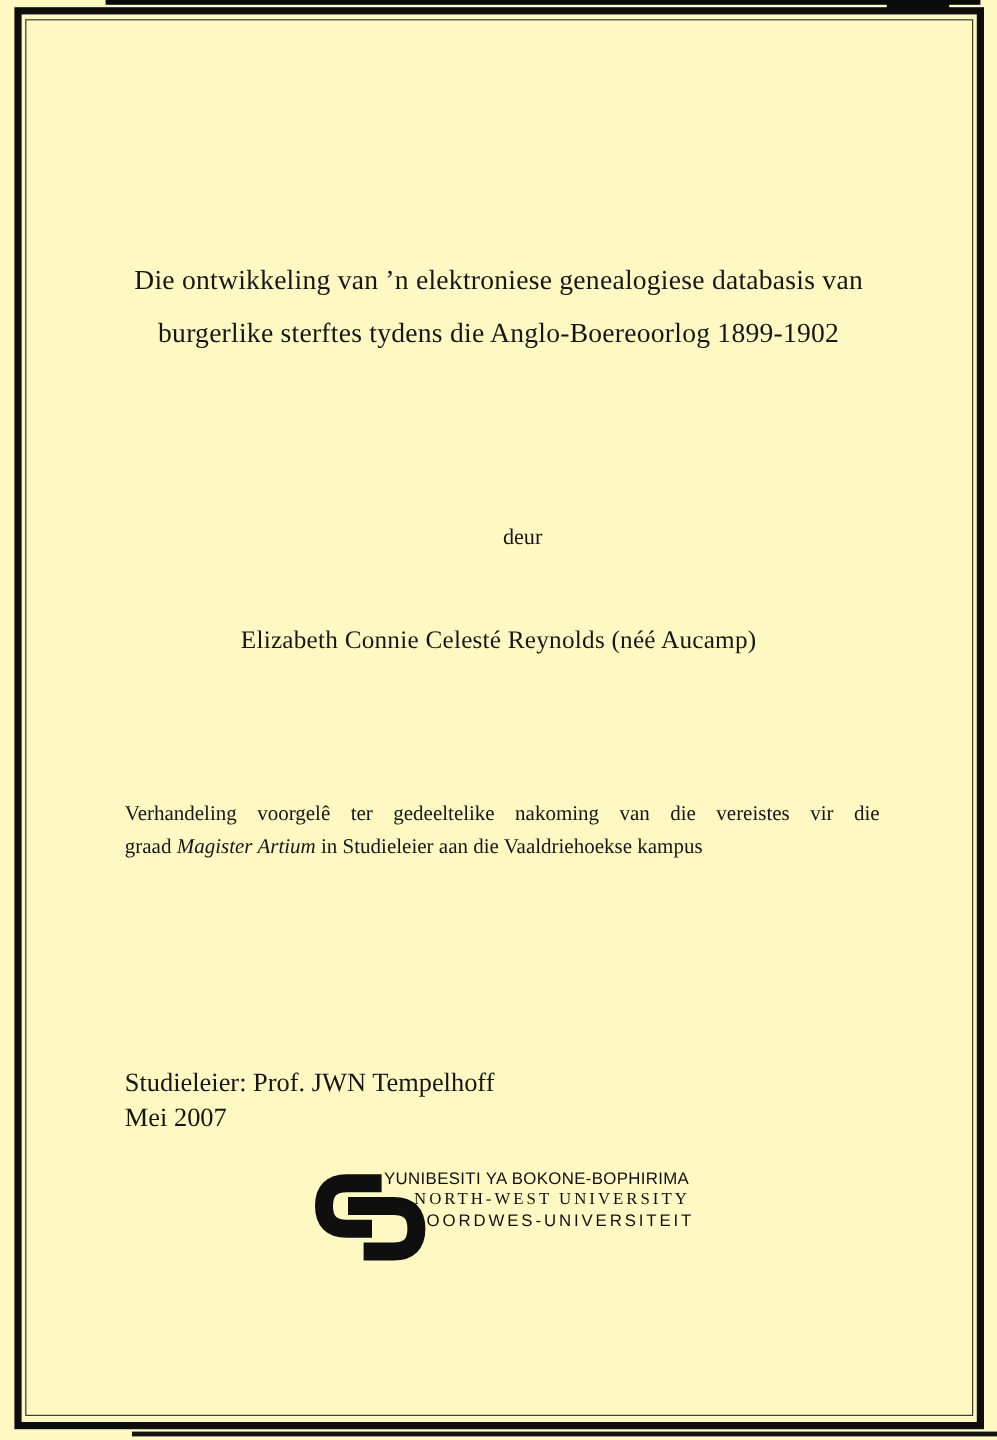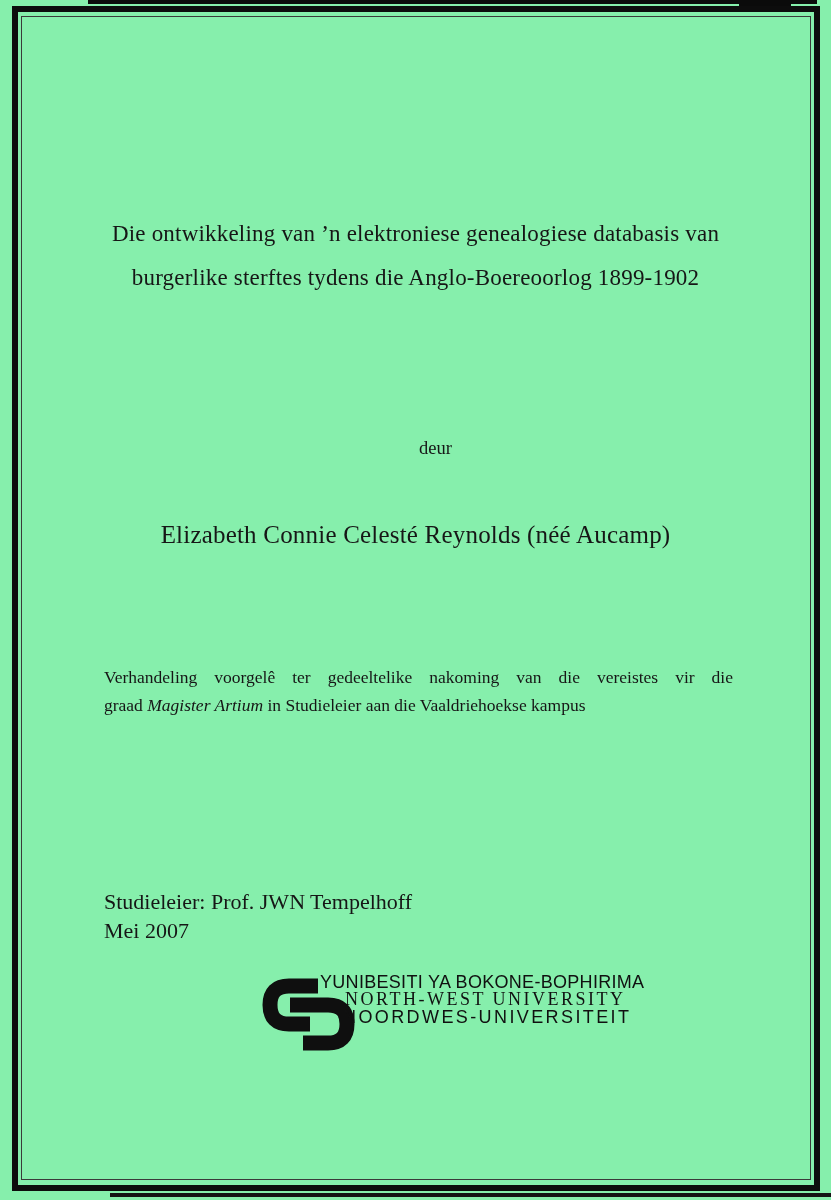--- a/index.html
+++ b/index.html
@@ -1,20 +1,20 @@
 <!DOCTYPE html>
 <html><head>
 <meta charset="utf-8">
 <style>
   html,body { margin:0; padding:0; background:#ffffff; }
   .page {
     position:relative;
     width:831px; height:1200px;
     margin:0 auto;
-    background:#86efac;
+    background:#fef9c3;
     overflow:hidden;
     font-family:"Liberation Serif","DejaVu Serif",serif;
     color:#161616;
   }
   
   .frame-outer {
     position:absolute; top:6px; left:12px; right:11px; bottom:9px;
     border:6px solid #0d0d0d;
   }
   .frame-inner {
@@ -40,41 +40,41 @@
     font-size:23px; line-height:43.5px; letter-spacing:0.2px;
     text-align:center;
   }
   .title .tline { display:block; }
   .byline {
     position:absolute; top:438px; left:0; width:831px;
     text-align:center; font-size:18.5px;margin-left:20px;
   }
   .author {
     position:absolute; top:521px; left:0; width:831px;
-    text-align:center; font-size:25px; letter-spacing:0.2px;
+    text-align:center; font-size:21px; letter-spacing:0.2px;
   }
   .statement {
     position:absolute; top:664px; left:104px; width:629px;
     font-size:17.5px; line-height:27.5px;
   }
   .statement .just { text-align:justify; text-align-last:justify; }
   .statement em { font-style:italic; }
   .supervisor-block {
     position:absolute; top:888px; left:104px;
     font-size:22px; line-height:28.5px;
   }
   .logo {
     position:absolute; top:974px; left:256px;
     display:flex; align-items:flex-start;
   }
   .logo svg { display:block; margin-top:3px; }
   .logo-text {
     margin-left:-38px; padding-top:0;
     font-family:"Liberation Sans","DejaVu Sans",sans-serif;
-    font-size:18px; line-height:17.4px; color:#101010;
+    font-size:14px; line-height:17.4px; color:#101010;
     white-space:nowrap;
   }
   .lt1 { letter-spacing:0.3px; }
   .lt2 { margin-left:25px; letter-spacing:2.5px;font-family:Liberation Serif, serif; }
   .lt3 { margin-left:23px; letter-spacing:2.4px; }
 </style>
 </head>
 <body>
 
 <div class="page">

